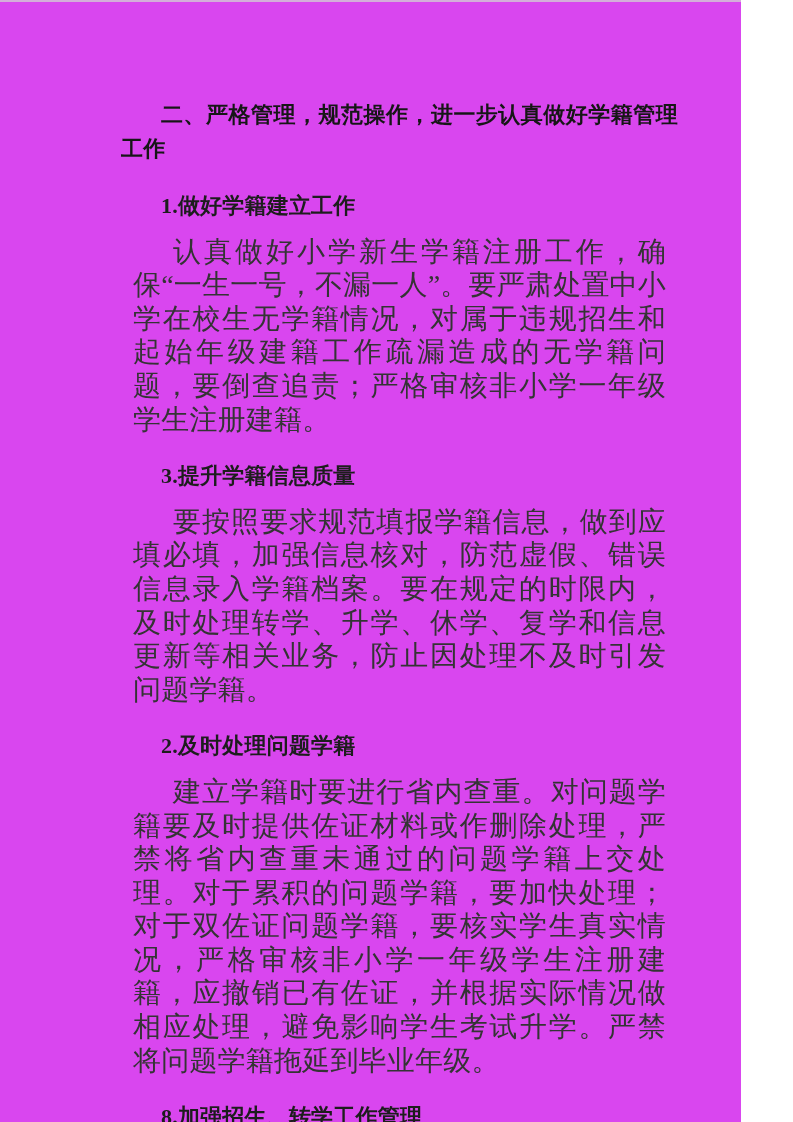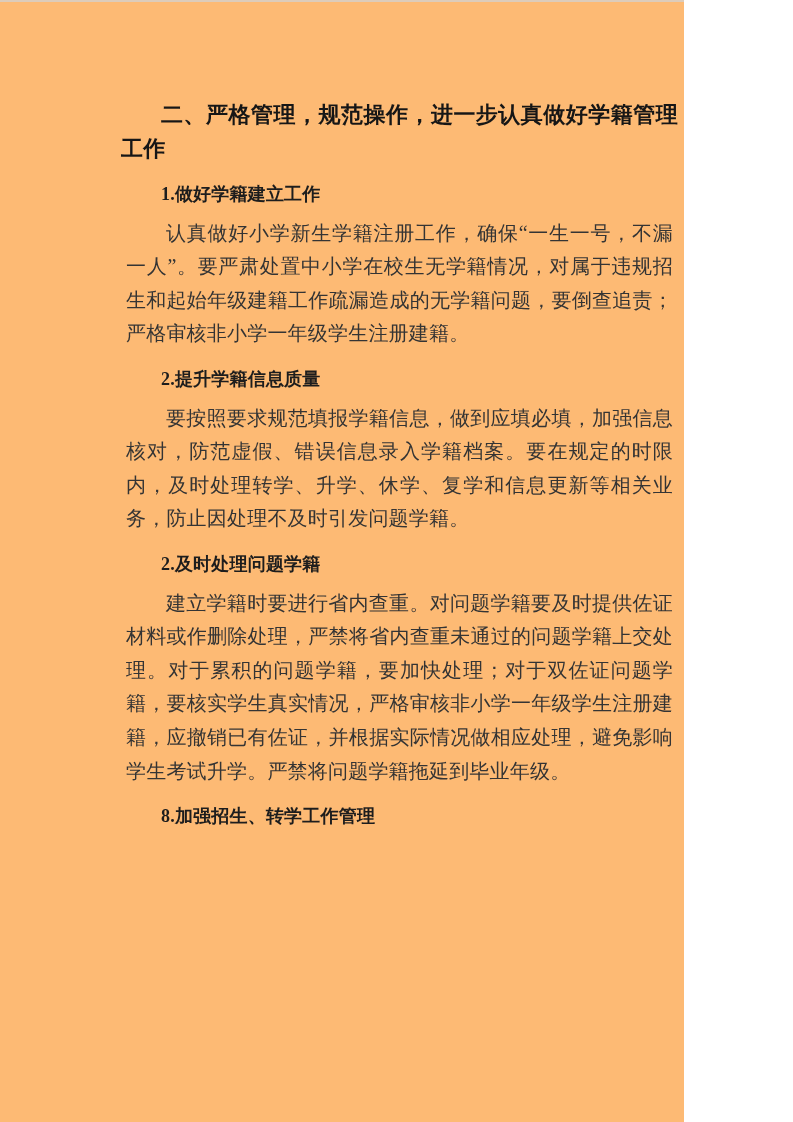--- a/index.html
+++ b/index.html
@@ -2,23 +2,23 @@
 <html><head>
 <meta charset="utf-8">
 <style>
   html, body {
     margin: 0;
     padding: 0;
     background: #ffffff;
   }
   .page {
     position: relative;
-    width: 684px;
+    width: 741px;
     height: 1122px;
-    background: #fdba74;
+    background: #d946ef;
     overflow: hidden;
   }
   .page-top-edge {
     position: absolute;
     top: 0;
     left: 0;
     width: 793px;
     height: 2px;
     background: #d2d2d2;
     opacity: 0.75;
@@ -36,56 +36,56 @@
     line-height: 34px;
     letter-spacing: 0.2px;
     color: #161616;
     text-align: justify;
     text-indent: 40px;
     margin: 0;
   }
   .section-title {
     font-family: "Liberation Serif", "DejaVu Serif", serif;
     font-weight: 700;
-    font-size: 18px;
+    font-size: 22px;
     line-height: 33.6px;
     letter-spacing: 0.2px;
     color: #1d1d1d;
     text-indent: 40px;
-    margin: 12px 0 0 0;
+    margin: 23px 0 0 0;
   }
   .body-para {
     font-family: "Liberation Serif", "DejaVu Serif", serif;
     font-weight: 400;
-    font-size: 20px;
+    font-size: 28px;
     line-height: 33.6px;
     letter-spacing: 0.2px;
     color: #343434;
     text-align: justify;
     text-indent: 40px;
-    margin: 5px;
+    margin: 12px;
   }
 </style>
 </head>
 <body>
 
 <div class="page">
   <div class="page-top-edge"></div>
 
   <div class="content">
 
     <p class="doc-heading">二、严格管理，规范操作，进一步认真做好学籍管理工作</p>
 
     <div>
       <p class="section-title">1.做好学籍建立工作</p>
       <p class="body-para">认真做好小学新生学籍注册工作，确保“一生一号，不漏一人”。要严肃处置中小学在校生无学籍情况，对属于违规招生和起始年级建籍工作疏漏造成的无学籍问题，要倒查追责；严格审核非小学一年级学生注册建籍。</p>
     </div>
 
     <div>
-      <p class="section-title">2.提升学籍信息质量</p>
+      <p class="section-title">3.提升学籍信息质量</p>
       <p class="body-para">要按照要求规范填报学籍信息，做到应填必填，加强信息核对，防范虚假、错误信息录入学籍档案。要在规定的时限内，及时处理转学、升学、休学、复学和信息更新等相关业务，防止因处理不及时引发问题学籍。</p>
     </div>
 
     <div>
       <p class="section-title">2.及时处理问题学籍</p>
       <p class="body-para">建立学籍时要进行省内查重。对问题学籍要及时提供佐证材料或作删除处理，严禁将省内查重未通过的问题学籍上交处理。对于累积的问题学籍，要加快处理；对于双佐证问题学籍，要核实学生真实情况，严格审核非小学一年级学生注册建籍，应撤销已有佐证，并根据实际情况做相应处理，避免影响学生考试升学。严禁将问题学籍拖延到毕业年级。</p>
     </div>
 
     <div>
       <p class="section-title">8.加强招生、转学工作管理</p>

